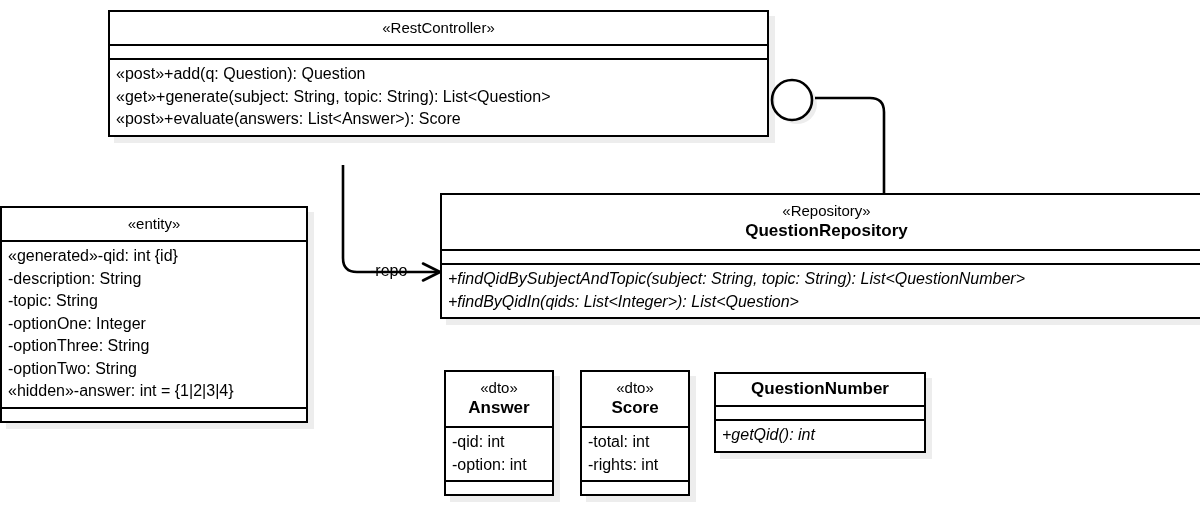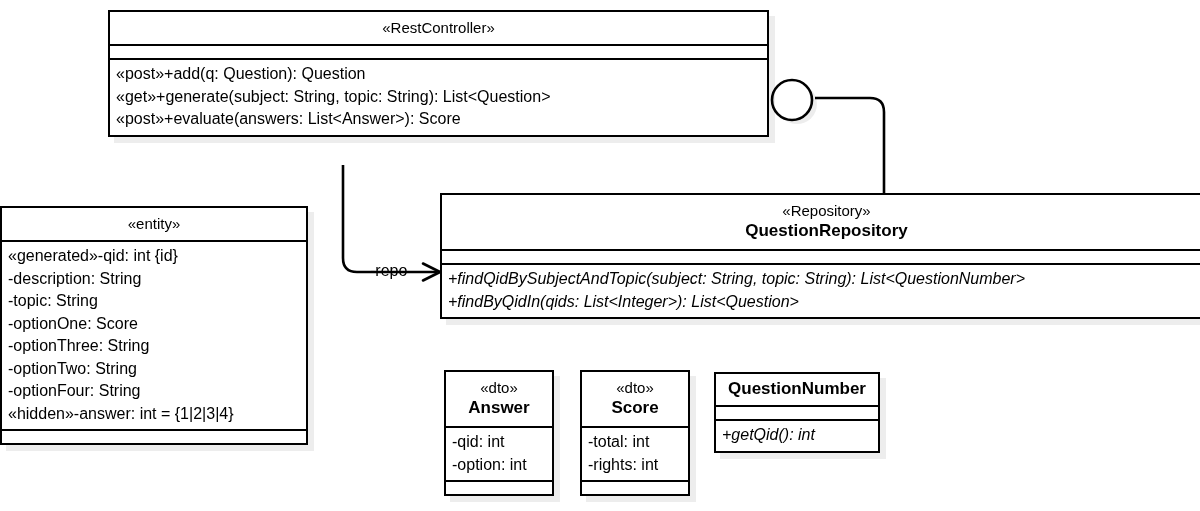--- a/index.html
+++ b/index.html
@@ -64,21 +64,21 @@
   .member.italic {
     font-style: italic;
   }
 
   
   #box-quizcontroller { left: 108px; top: 10px; width: 661px; }
   #box-question       { left: 0;   top: 206px; width: 308px; }
   #box-questionrepository { left: 440px; top: 193px; width: 773px; }
   #box-answer         { left: 444px; top: 370px; width: 110px; }
   #box-score          { left: 580px; top: 370px; width: 110px; }
-  #box-questionnumber { left: 714px; top: 372px; width: 166px; }
+  #box-questionnumber { left: 714px; top: 372px; width: 212px; }
 
   
   #connectors {
     position: absolute;
     left: 0; top: 0;
     width: 1200px;
     height: 511px;
     pointer-events: none;
   }
 
@@ -139,24 +139,23 @@
   </div>
 
   <div class="umlbox" id="box-question">
     <div class="compartment comp-head">
       <div class="stereotype">«entity»</div>
     </div>
     <div class="compartment">
       <div class="member">«generated»-qid: int {id}</div>
       <div class="member">-description: String</div>
       <div class="member">-topic: String</div>
-      <div class="member">-optionOne: Score</div>
+      <div class="member">-optionOne: Integer</div>
       <div class="member">-optionThree: String</div>
       <div class="member">-optionTwo: String</div>
-      <div class="member">-optionFour: String</div>
       <div class="member">«hidden»-answer: int = {1|2|3|4}</div>
     </div>
     <div class="compartment comp-empty"></div>
   </div>
 
   <div class="umlbox" id="box-questionrepository">
     <div class="compartment comp-head">
       <div class="stereotype">«Repository»</div>
       <div class="cls-name italic">QuestionRepository</div>
     </div>

